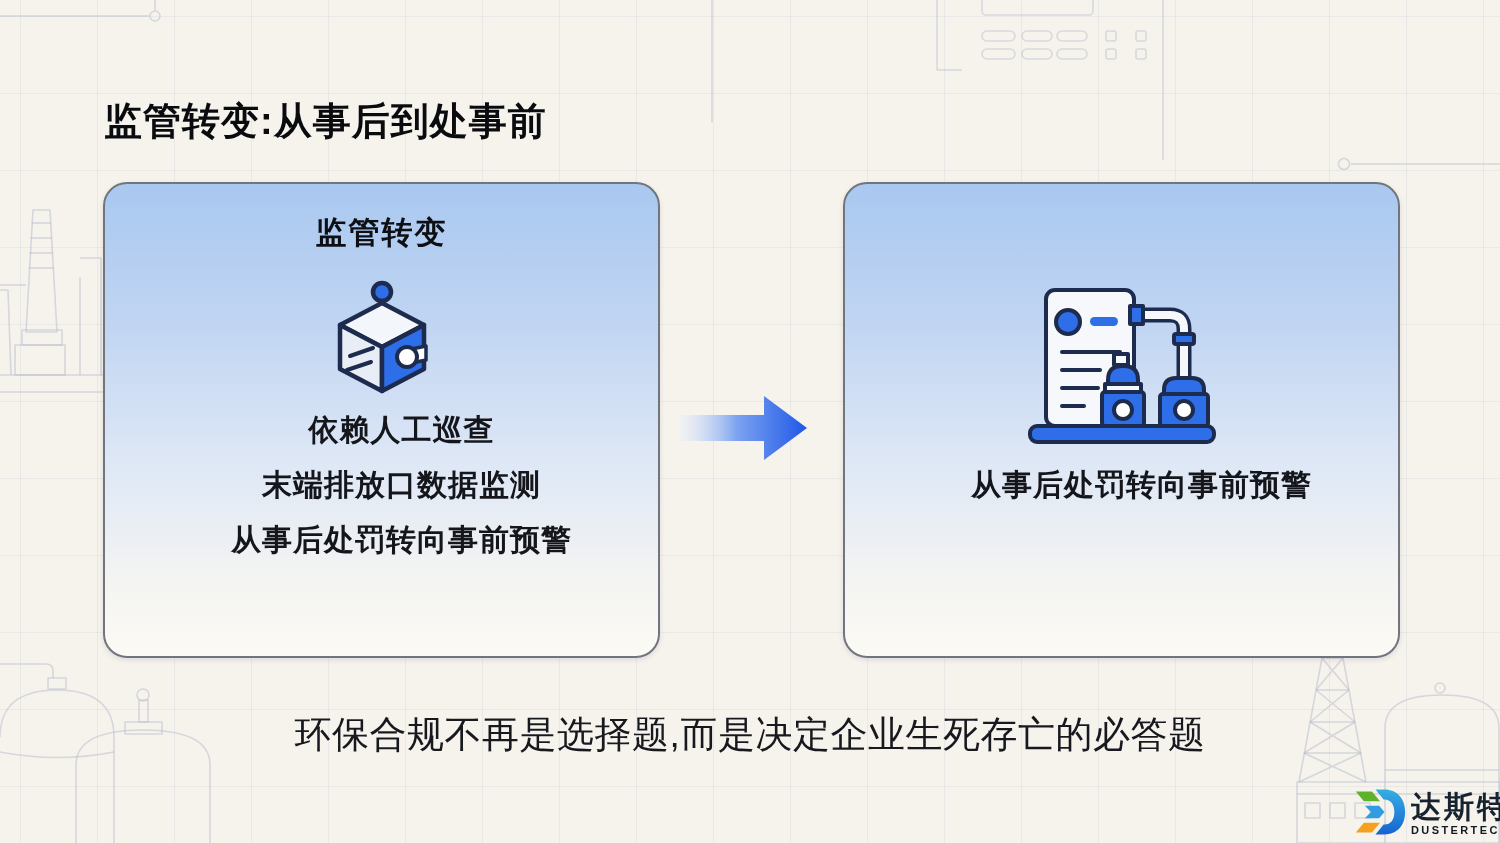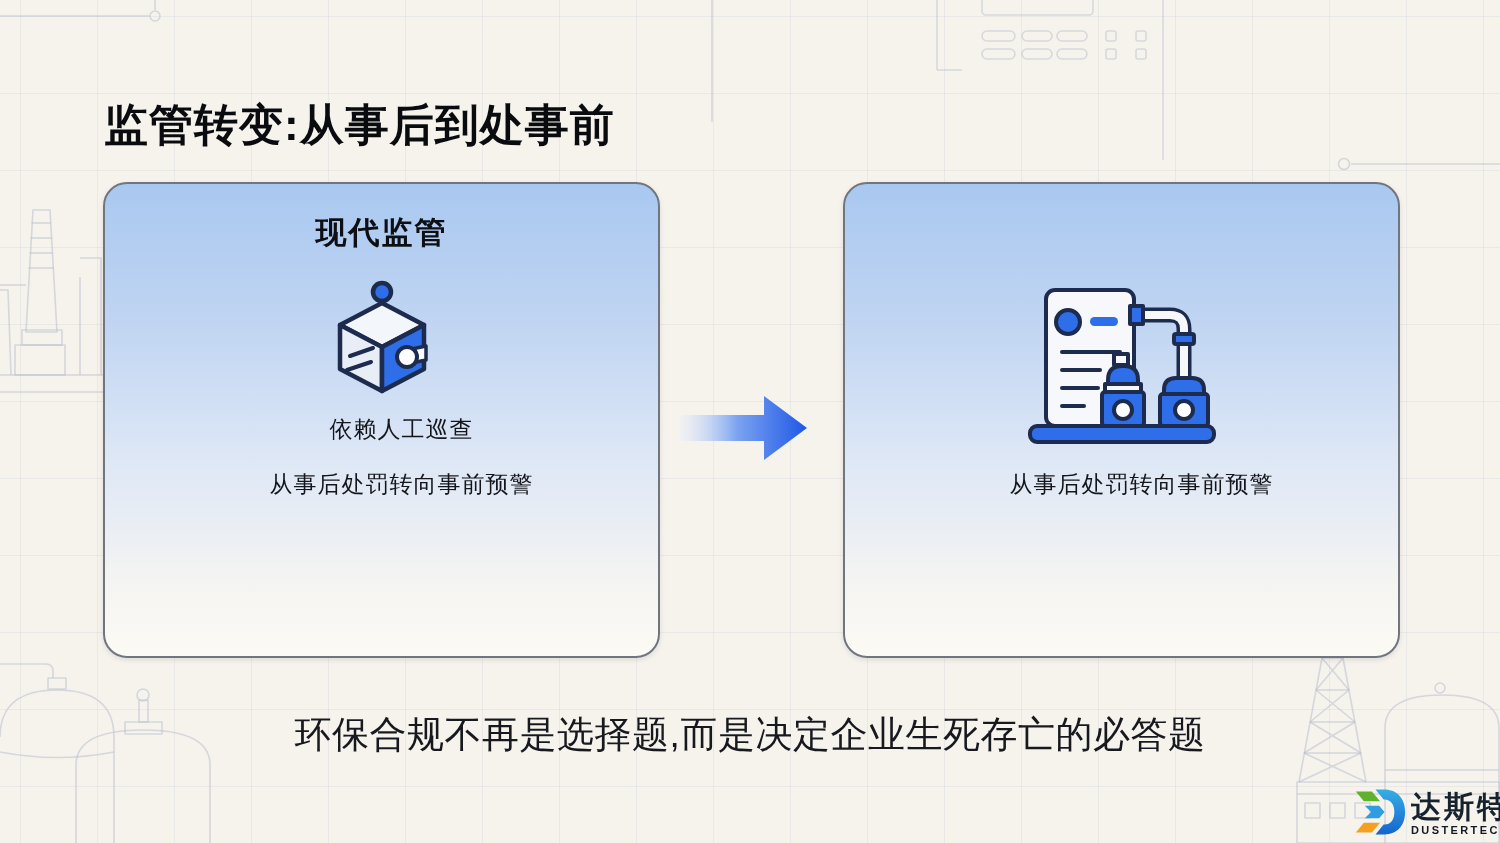--- a/index.html
+++ b/index.html
@@ -13,21 +13,21 @@
       linear-gradient(rgba(186,193,209,0.22) 1.5px, transparent 1.5px),
       linear-gradient(90deg, rgba(186,193,209,0.22) 1.5px, transparent 1.5px);
     background-size:77px 77px;
     background-position:20px 16px;
   }
 
   .bg-sketch { position:absolute; left:0; top:0; width:1500px; height:843px; pointer-events:none; }
 
   .page-title {
     position:absolute; left:104px; top:96px;
-    font-size:44px; font-weight:800; color:#0a0b0e; letter-spacing:1px;
+    font-size:38px; font-weight:800; color:#0a0b0e; letter-spacing:1px;
   }
 
   .card {
     position:absolute; top:182px; width:557px; height:476px;
     border:2px solid #70757e; border-radius:24px;
     background:linear-gradient(180deg,#a9c8f0 0%,#bfd4f2 28%,#dde7f6 58%,#f4f4f2 84%,#fcfaf4 100%);
     box-shadow:0 2px 5px rgba(40,50,70,0.12);
   }
   #card-traditional { left:103px; }
   #card-modern { left:843px; }
@@ -36,21 +36,21 @@
     position:absolute; top:28px; left:0; width:100%; text-align:center;
     font-size:31px; font-weight:700; color:#0d0f14; letter-spacing:2px;
   }
   .card-icon { position:absolute; left:50%; transform:translateX(-50%); }
   #card-traditional .card-icon { top:95px; }
   #card-modern .card-icon { top:100px; }
 
   .bullets { position:absolute; left:0; width:100%; text-align:center; }
   #card-traditional .bullets { top:218px; }
   #card-modern .bullets { top:274px; }
-  .bullet { font-size:23px; font-weight:400; color:#14161b; letter-spacing:1px;padding-left:40px; }
+  .bullet { font-size:30px; font-weight:700; color:#14161b; letter-spacing:1px;padding-left:40px; }
   #card-traditional .bullet { line-height:55px; }
   #card-modern .bullet { line-height:53px; }
 
   .flow-arrow { position:absolute; left:680px; top:393px; }
 
   .page-caption {
     position:absolute; left:0; top:710px; width:1500px; text-align:center;
     font-size:37px; font-weight:500; color:#17191f; letter-spacing:0.5px;
   }
 
@@ -146,35 +146,36 @@
       <path d="M1385,728 V843"></path>
         <path d="M1499,728 V843"></path>
       <path d="M1385,770 H1499"></path>
       <circle cx="1440" cy="688" r="5"></circle>
     </g>
   </svg>
 
   <div class="page-title">监管转变:从事后到处事前</div>
 
   <div class="card" id="card-traditional">
-    <div class="card-title">现代监管</div>
+    <div class="card-title">监管转变</div>
     <div class="card-icon">
       <svg width="124" height="118" viewBox="0 0 124 118" fill="none" stroke="#1d2c4e" stroke-width="4.5" stroke-linejoin="round">
         <circle cx="62" cy="13" r="9" fill="#2e6ee8"></circle>
         <path d="M62,24 L104,46 L62,68 L20,46 Z" fill="#f3f6fa"></path>
         <path d="M20,46 L62,68 V112 L20,90 Z" fill="#e9eef6"></path>
         <path d="M62,68 L104,46 V90 L62,112 Z" fill="#2e6ee8"></path>
         <path d="M87,71 L106,67 V81 L87,85 Z" fill="#ffffff" stroke-width="3.5"></path>
         <circle cx="87" cy="78" r="10" fill="#ffffff" stroke-width="4"></circle>
         <path d="M30,77 L53,69" stroke-width="4" stroke-linecap="round"></path>
         <path d="M27,91 L51,83" stroke-width="4" stroke-linecap="round"></path>
       </svg>
     </div>
     <div class="bullets">
       <div class="bullet">依赖人工巡查</div>
+      <div class="bullet">末端排放口数据监测</div>
       <div class="bullet">从事后处罚转向事前预警</div>
     </div>
   </div>
 
   <div class="flow-arrow">
     <svg width="128" height="70" viewBox="0 0 128 70">
       <defs>
         <linearGradient id="arrowGrad" x1="0" y1="0" x2="1" y2="0">
           <stop offset="0" stop-color="#e7eefb" stop-opacity="0.35"></stop>
           <stop offset="0.45" stop-color="#7ba3f0"></stop>

